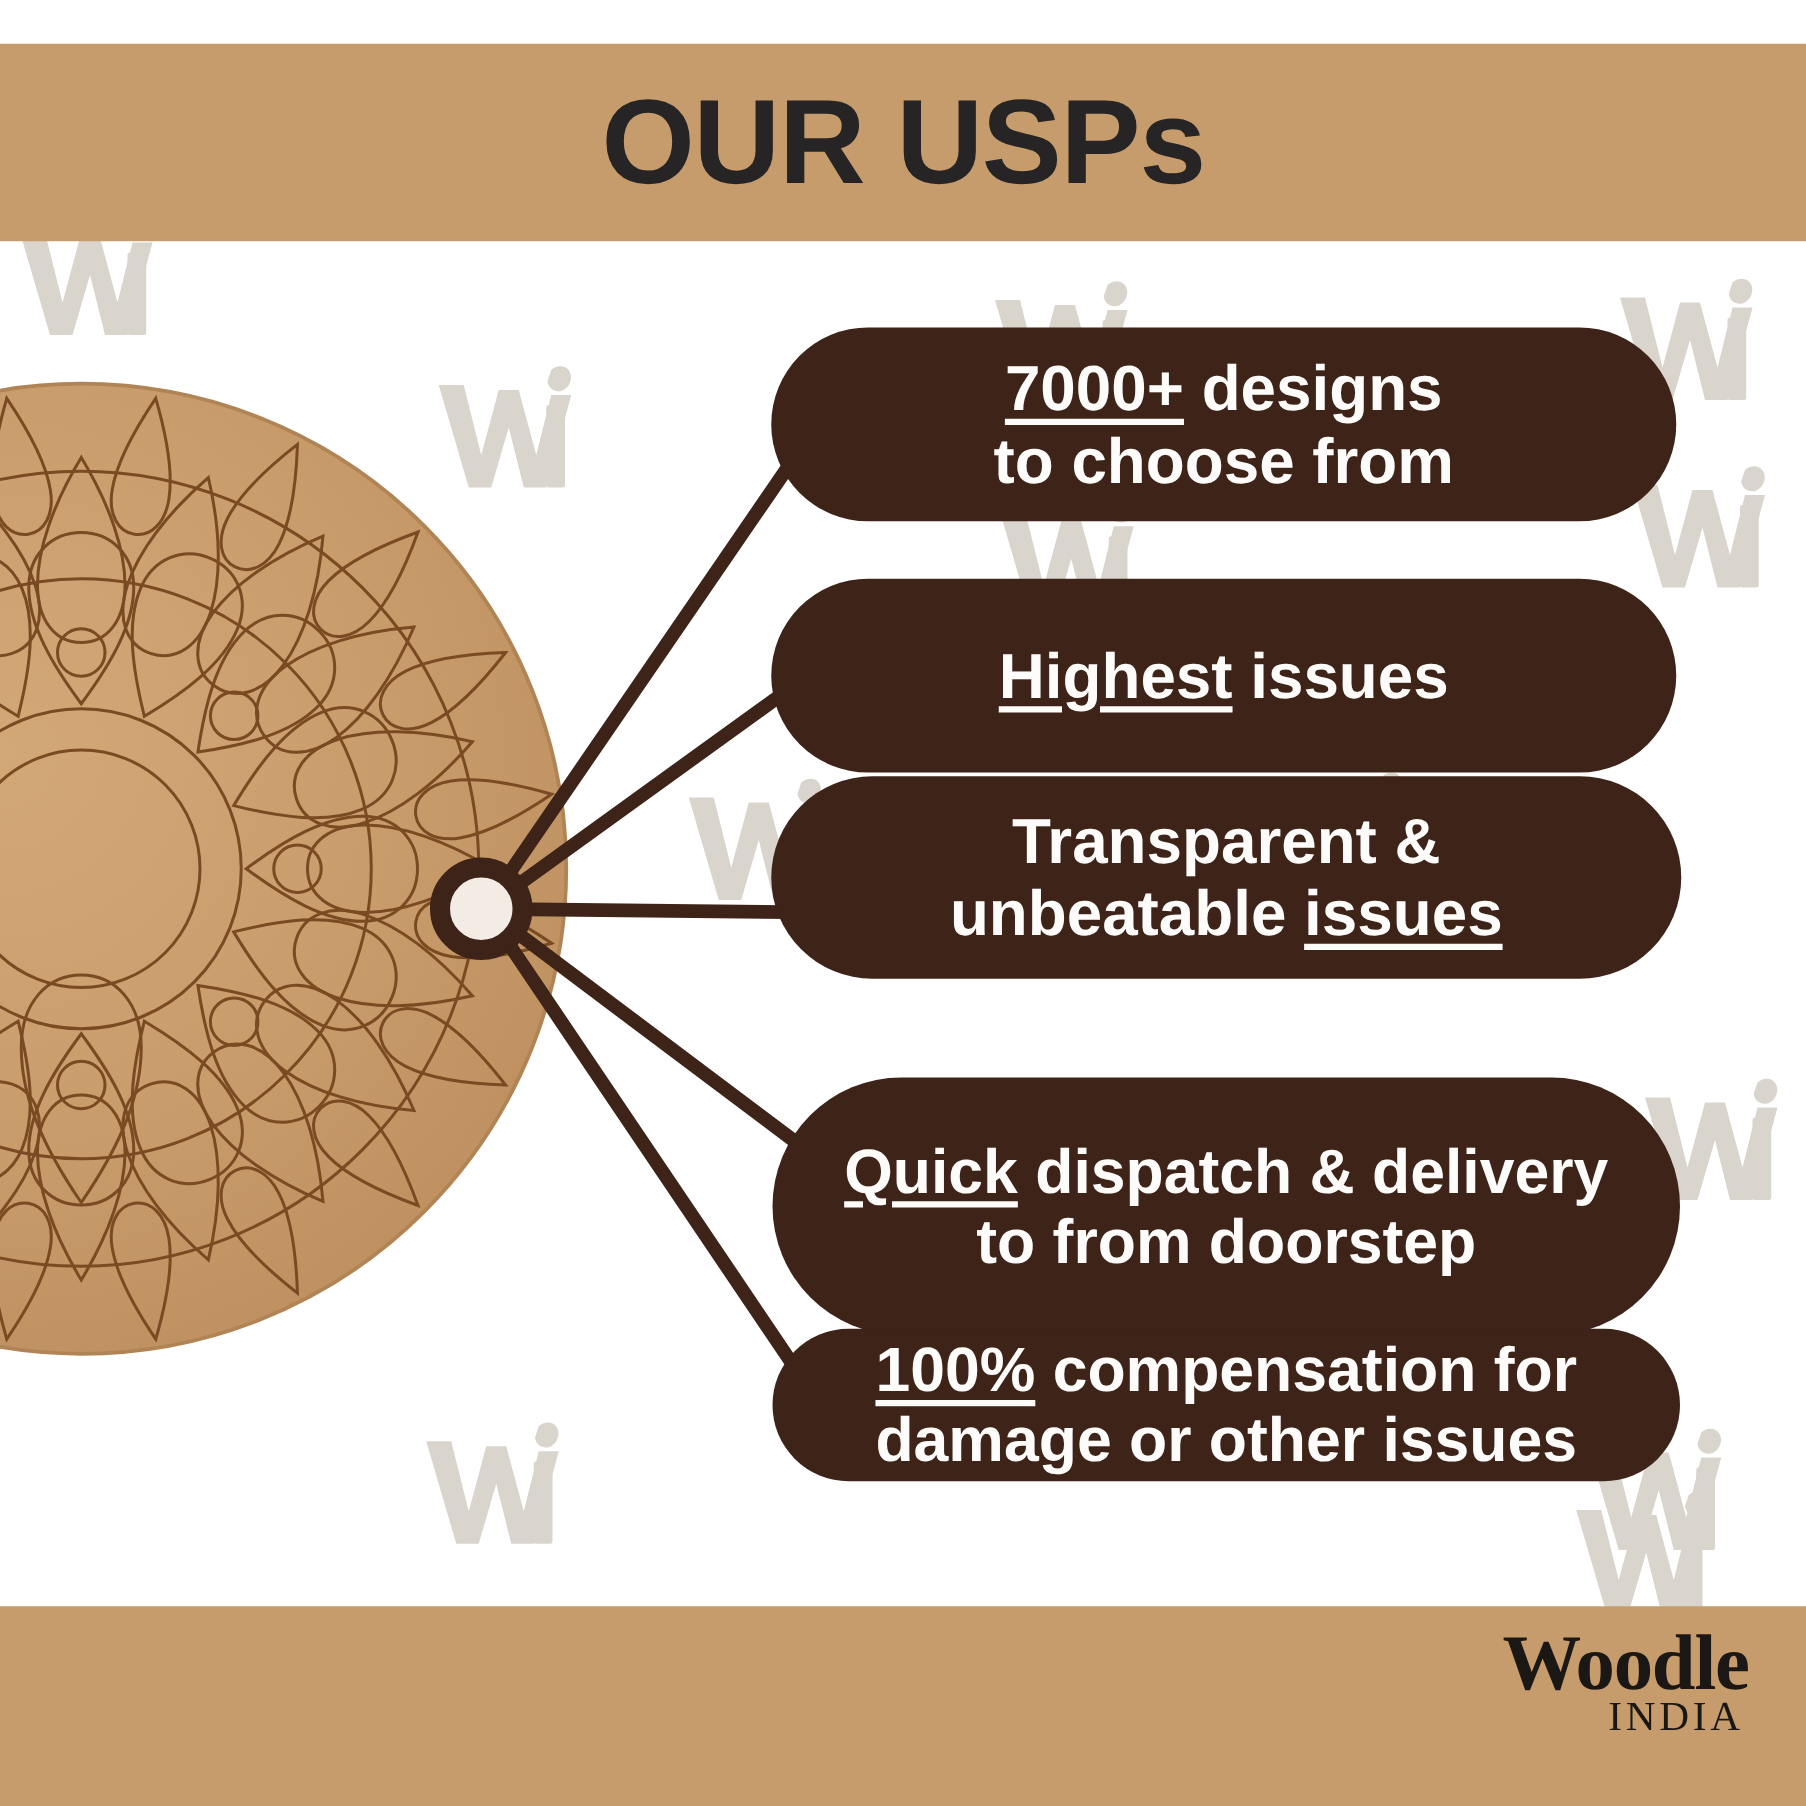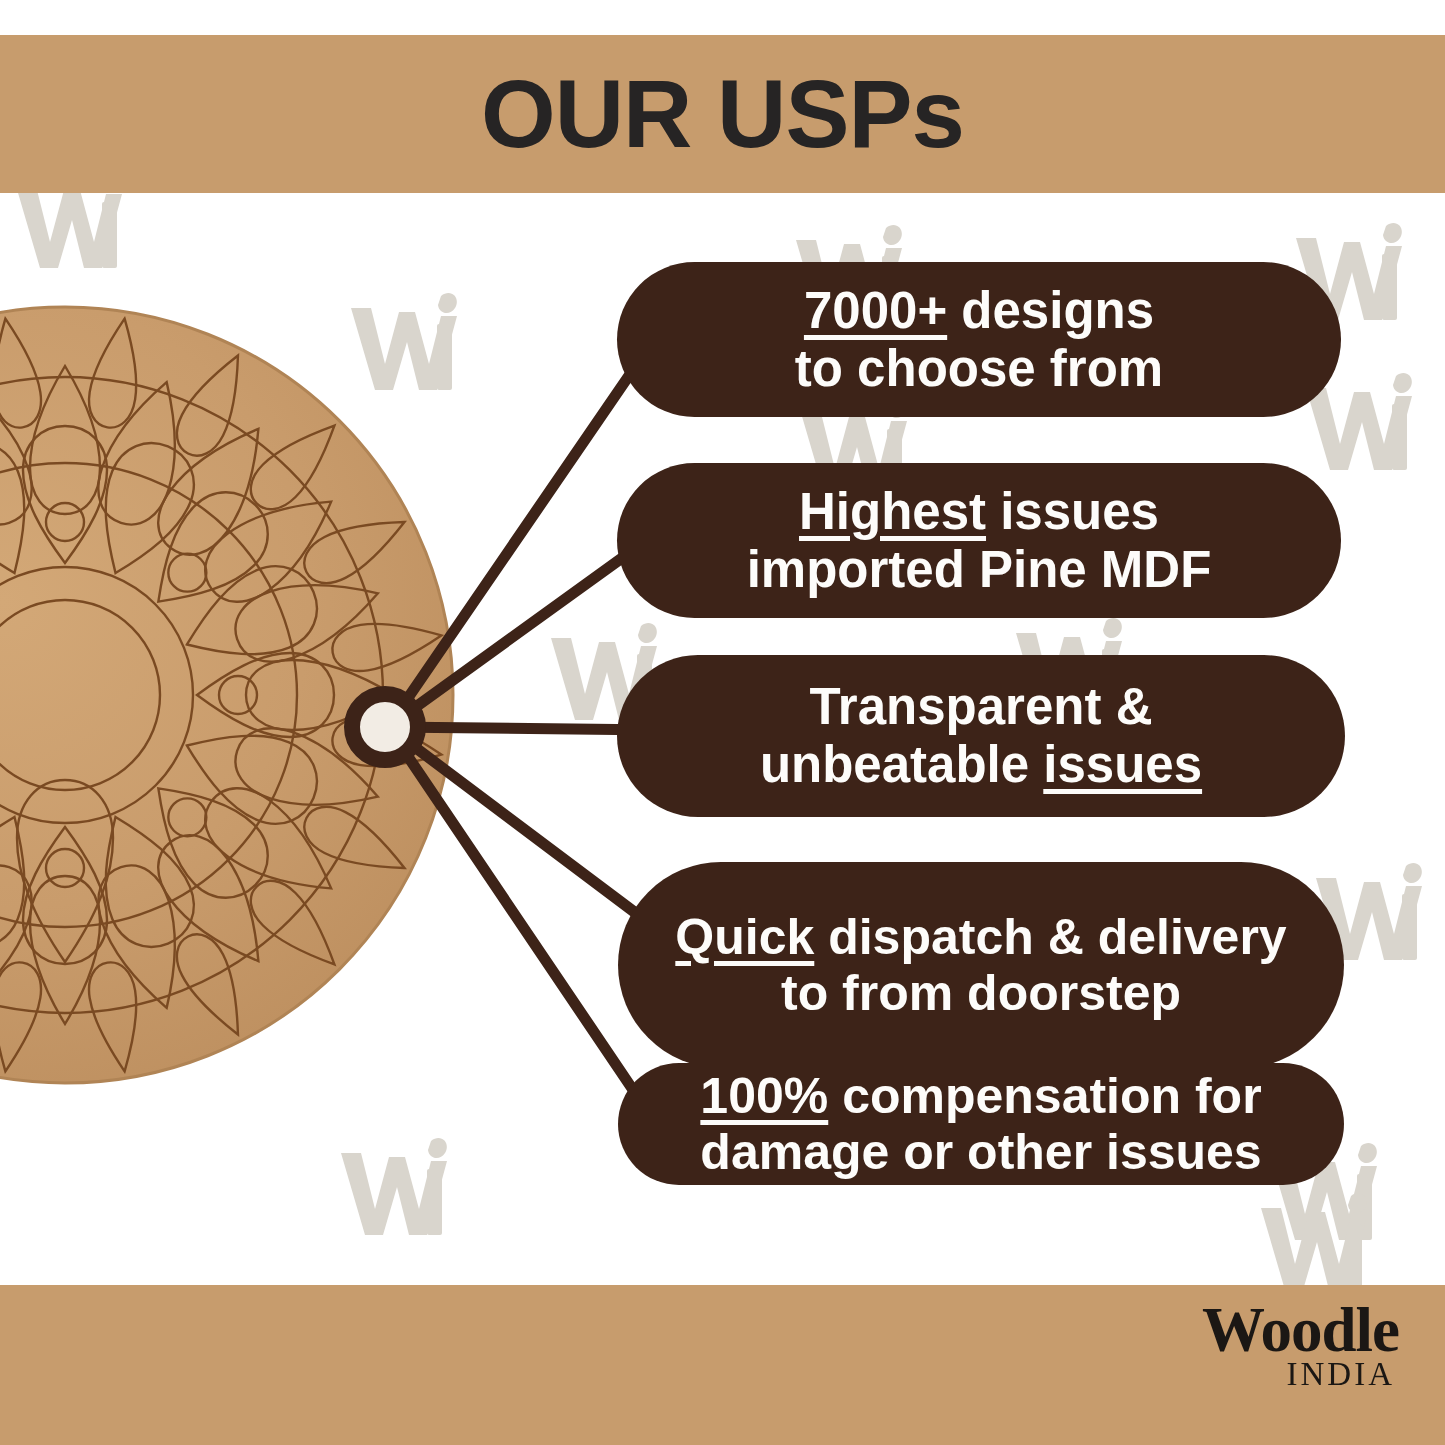--- a/index.html
+++ b/index.html
@@ -70,21 +70,21 @@
     text-align:center;
   }
   .pill .line{display:block;white-space:nowrap;text-align:center;}
   .pill .u{
     text-decoration:underline;
     text-decoration-thickness:5px;
     text-underline-offset:7px;
   }
   #pill-1{left:617px;top:262px;width:724px;height:155px;font-size:51px;line-height:1.13;}
   #pill-2{left:617px;top:463px;width:724px;height:155px;font-size:51px;line-height:1.13;}
-  #pill-3{left:617px;top:655px;width:728px;height:162px;font-size:51px;line-height:1.13;}
+  #pill-3{left:617px;top:621px;width:728px;height:162px;font-size:51px;line-height:1.13;}
   #pill-4{left:618px;top:862px;width:726px;height:206px;font-size:51px;line-height:1.13;}
   #pill-5{left:618px;top:1063px;width:726px;height:122px;font-size:51px;line-height:1.13;}
   #pill-4 .line, #pill-5 .line{font-size:50px;}
 </style>
 </head>
 <body>
 
 <div id="stage">
 
   <div id="watermarks">
@@ -330,21 +330,20 @@
     <span class="line">
       <span class="u">7000+</span><span> designs</span>
     </span>
     <span class="line">to choose from</span>
   </div>
 
   <div class="pill" id="pill-2">
     <span class="line">
       <span class="u">Highest</span><span> issues</span>
     </span>
-    <span class="line">imported Pine MDF</span>
   </div>
 
   <div class="pill" id="pill-3">
     <span class="line">Transparent &amp;</span>
     <span class="line">
       <span>unbeatable </span><span class="u">issues</span>
     </span>
   </div>
 
   <div class="pill" id="pill-4">

